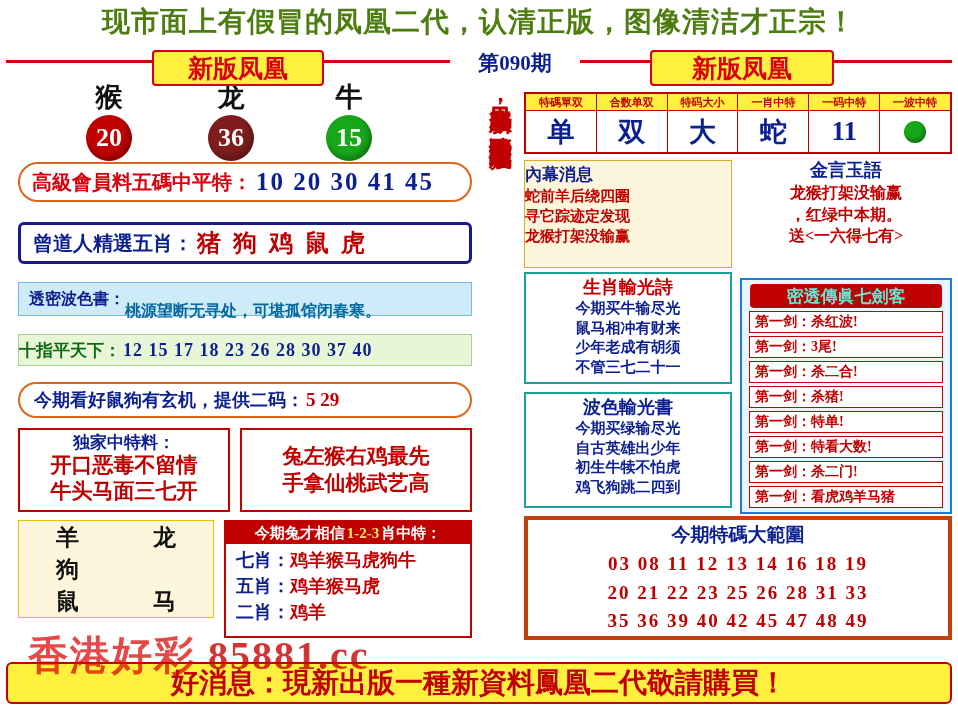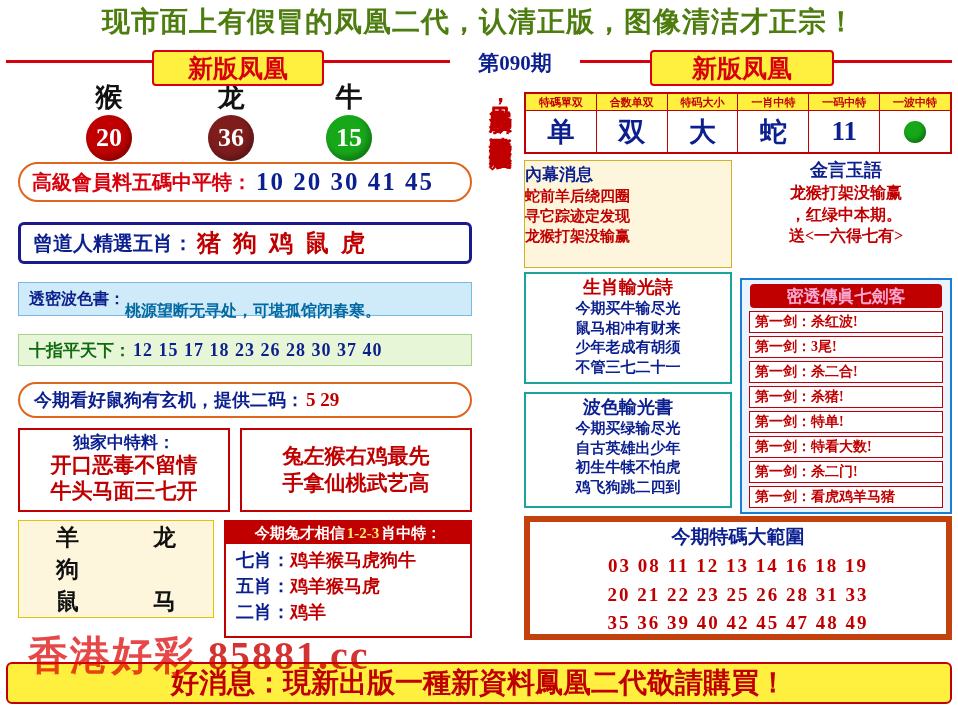--- a/index.html
+++ b/index.html
@@ -75,21 +75,21 @@
     left:18px;top:282px;width:454px;height:34px;
     border:1px solid #7ab8e6;background:#cfeaf8;
     display:flex;align-items:center;padding-left:10px;
   }
   .l3 .lbl{color:#0b1f8f;font-size:16px;font-weight:bold;}
   .l3 .txt{color:#0369a1;font-size:16px;font-weight:bold;margin-top:24px;}
 
   .l4{
     left:18px;top:334px;width:454px;height:32px;
     border:1px solid #a8d08d;background:#e8f6d8;
-    display:flex;align-items:center;padding-left:10px;
+    display:flex;align-items:center;
   }
   .l4 .lbl{color:#106b10;font-size:17px;font-weight:bold;}
   .l4 .nums{color:#0b1f8f;font-size:18px;font-weight:bold;letter-spacing:1px;margin-left:2px;}
 
   .l5{
     left:18px;top:382px;width:454px;height:36px;
     border:2px solid #e0651c;border-radius:18px;background:#fff;
     display:flex;align-items:center;padding-left:14px;
   }
   .l5 .lbl{color:#0b1f8f;font-size:18px;font-weight:bold;}
@@ -191,34 +191,34 @@
   }
   .r4 .h{color:#0b1f8f;font-size:18px;font-weight:bold;margin-top:1px;}
   .r4 .l{color:#0b1f8f;font-size:15px;font-weight:bold;line-height:1.3;}
 
   
   .r5{
     left:740px;top:278px;width:212px;height:236px;
     border:2px solid #1a7fd4;background:#eaf4ff;box-sizing:border-box;
   }
   .r5 .hdr{
-    margin:4px auto 3px;width:192px;height:24px;background:#c00000;color:#f9a8d4;
+    margin:4px auto 3px;width:192px;height:24px;background:#c00000;color:#5eead4;
     border-radius:4px;display:flex;align-items:center;justify-content:center;
     font-size:17px;font-weight:bold;
   }
   .r5 .line{
     width:194px;margin:0 auto 3px;height:22px;background:#fff;border:1px solid #c00000;
     display:flex;align-items:center;padding-left:5px;box-sizing:border-box;
     color:#c00000;font-size:14px;font-weight:bold;
   }
 
   
   .r6{
     left:524px;top:516px;width:428px;height:124px;
-    border:6px solid #c2410c;background:#fff;box-sizing:border-box;text-align:center;
+    border:4px solid #c2410c;background:#fff;box-sizing:border-box;text-align:center;
   }
   .r6 .h{color:#0b1f8f;font-size:19px;font-weight:bold;margin:2px 0 2px;}
   .r6 .nums{color:#c00000;font-size:19px;font-weight:bold;line-height:1.5;letter-spacing:2px;}
 
   
   .footer{
     position:absolute;left:6px;top:662px;width:946px;height:42px;
     background:#ffef3f;border:2px solid #c00000;border-radius:6px;
     display:flex;align-items:center;justify-content:center;
     color:#c00000;font-size:28px;font-weight:bold;box-sizing:border-box;

